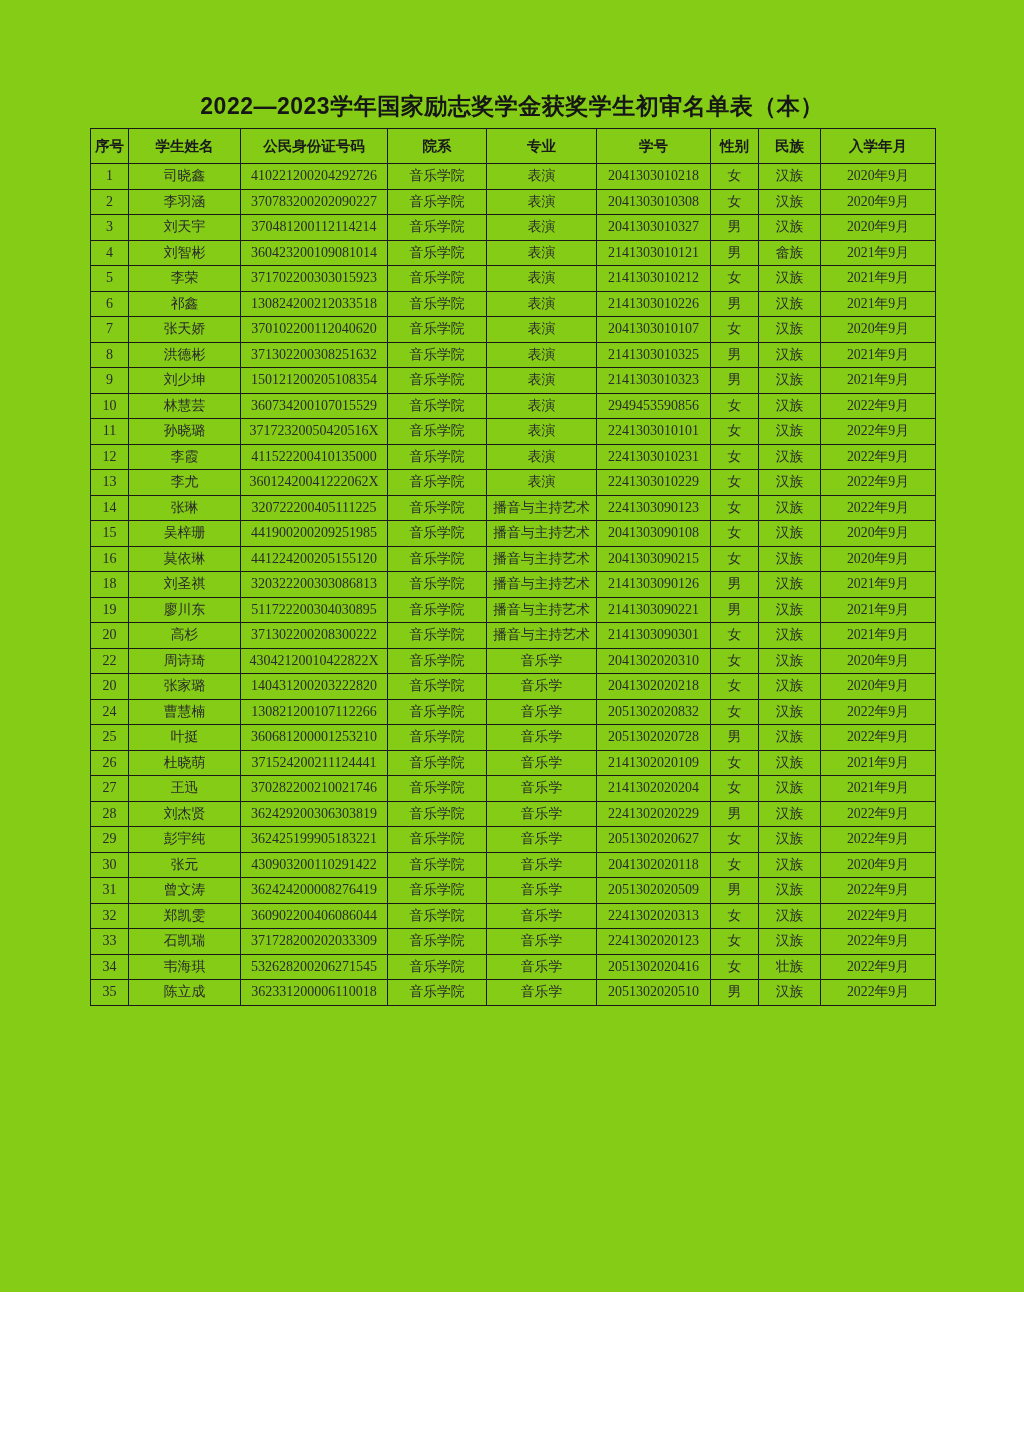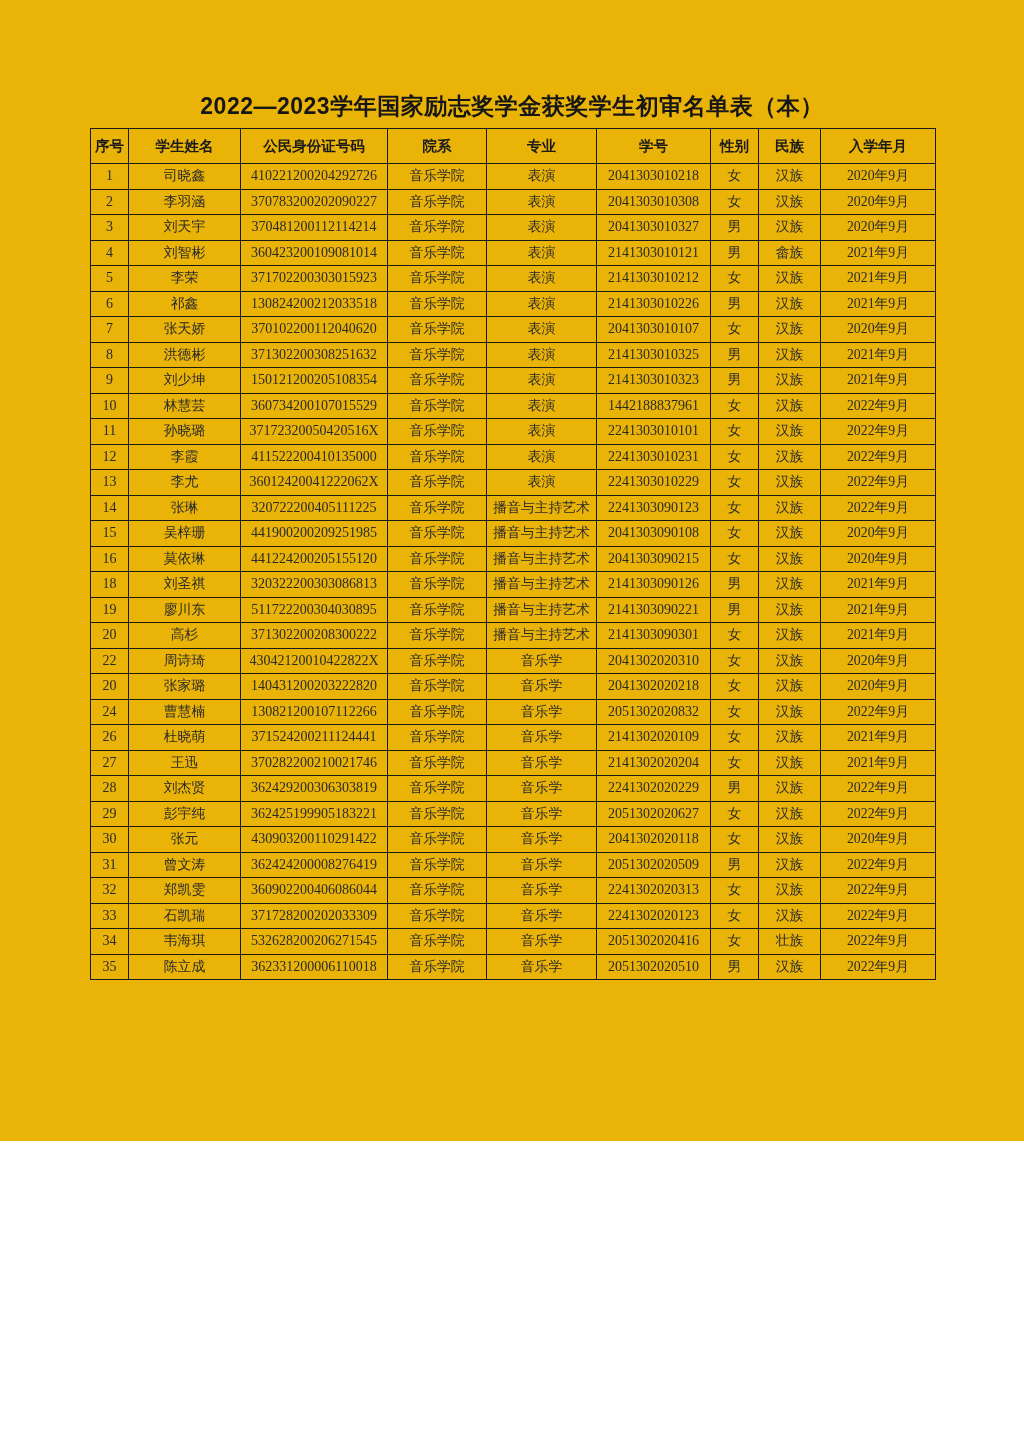--- a/index.html
+++ b/index.html
@@ -3,22 +3,22 @@
 <meta charset="utf-8">
 <style>
   html, body {
     margin: 0;
     padding: 0;
     background: #ffffff;
   }
   .page {
     position: relative;
     width: 1024px;
-    height: 1141px;
-    background: #eab308;
+    height: 1292px;
+    background: #84cc16;
     font-family: "Liberation Serif", "DejaVu Serif", serif;
     color: #1e1e1e;
     overflow: hidden;
   }
   .doc-title {
     position: absolute;
     top: 91px;
     left: 0;
     width: 100%;
     text-align: center;
@@ -204,21 +204,21 @@
           <td>男</td>
           <td>汉族</td>
           <td>2021年9月</td>
         </tr>
         <tr>
           <td class="num">10</td>
           <td>林慧芸</td>
           <td class="num">360734200107015529</td>
           <td>音乐学院</td>
           <td>表演</td>
-          <td class="num">1442188837961</td>
+          <td class="num">2949453590856</td>
           <td>女</td>
           <td>汉族</td>
           <td>2022年9月</td>
         </tr>
         <tr>
           <td class="num">11</td>
           <td>孙晓璐</td>
           <td class="num">37172320050420516X</td>
           <td>音乐学院</td>
           <td>表演</td>
@@ -338,20 +338,31 @@
           <td>2020年9月</td>
         </tr>
         <tr>
           <td class="num">24</td>
           <td>曹慧楠</td>
           <td class="num">130821200107112266</td>
           <td>音乐学院</td>
           <td>音乐学</td>
           <td class="num">2051302020832</td>
           <td>女</td>
+          <td>汉族</td>
+          <td>2022年9月</td>
+        </tr>
+        <tr>
+          <td class="num">25</td>
+          <td>叶挺</td>
+          <td class="num">360681200001253210</td>
+          <td>音乐学院</td>
+          <td>音乐学</td>
+          <td class="num">2051302020728</td>
+          <td>男</td>
           <td>汉族</td>
           <td>2022年9月</td>
         </tr>
         <tr>
           <td class="num">26</td>
           <td>杜晓萌</td>
           <td class="num">371524200211124441</td>
           <td>音乐学院</td>
           <td>音乐学</td>
           <td class="num">2141302020109</td>

